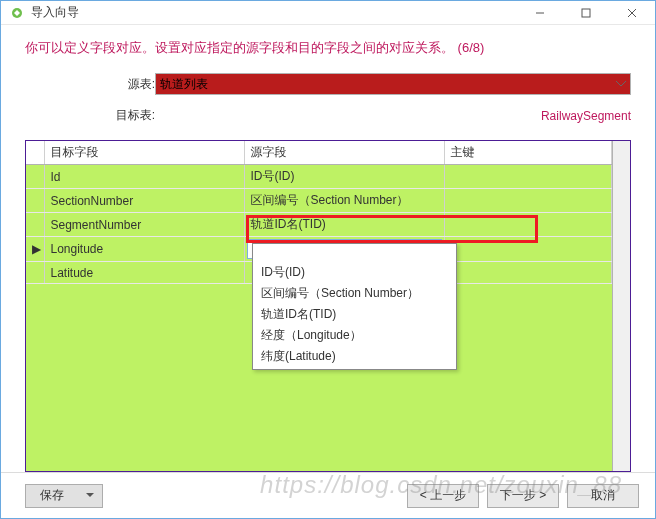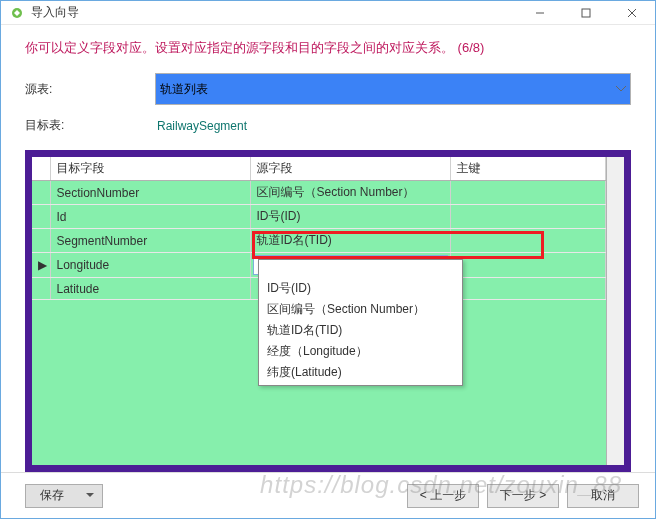--- a/index.html
+++ b/index.html
@@ -42,44 +42,45 @@
   .content {
     padding: 0 24px;
     flex:1;
     display:flex;
     flex-direction:column;
   }
   .form-row {
     display:flex;
     align-items:center;
     margin: 6px 0;
+    text-align: right;
   }
   .form-row .lbl { width: 130px; color:#333; }
   .select {
     flex:1;
-    height:32px;
+    height:22px;
     border:1px solid #b2b2b2;
-    background:#3b82f6;
+    background:#b91c1c;
     display:flex;
     align-items:center;
     padding:0 4px;
     position:relative;
   }
   .select .chev {
     position:absolute; right:4px; top:50%; transform:translateY(-50%);
     color:#666;
   }
-  .static-val { flex:1; padding-left:2px; color:#0f766e; }
+  .static-val { flex:1; padding-left:2px; color:#be185d; }
   .grid-wrap {
     margin-top:10px;
-    border:7px solid #4c1d95;
+    border:1px solid #4c1d95;
     flex:1;
     display:flex;
     position:relative;
-    background:#86efac;
+    background:#bef264;
   }
   .grid-inner{flex:1; overflow:hidden; position:relative;}
   .grid-scroll {
     width:18px;
     border-left:1px solid #b2b2b2;
     background:#f0f0f0;
   }
   table.grid {
     border-collapse:collapse;
     width:100%;
@@ -243,28 +244,28 @@
             <tr>
               <th class="row-head"></th>
               <th>目标字段</th>
               <th>源字段</th>
               <th>主键</th>
             </tr>
           </thead>
           <tbody>
             <tr>
               <td class="row-head"><span class="row-marker"></span></td>
+              <td>Id</td>
+              <td>ID号(ID)</td>
+              <td></td>
+            </tr>
+            <tr>
+              <td class="row-head"><span class="row-marker"></span></td>
               <td>SectionNumber</td>
               <td>区间编号（Section Number）</td>
-              <td></td>
-            </tr>
-            <tr>
-              <td class="row-head"><span class="row-marker"></span></td>
-              <td>Id</td>
-              <td>ID号(ID)</td>
               <td></td>
             </tr>
             <tr>
               <td class="row-head"><span class="row-marker"></span></td>
               <td>SegmentNumber</td>
               <td>轨道ID名(TID)</td>
               <td></td>
             </tr>
             <tr>
               <td class="row-head"><span class="row-marker">▶</span></td>

